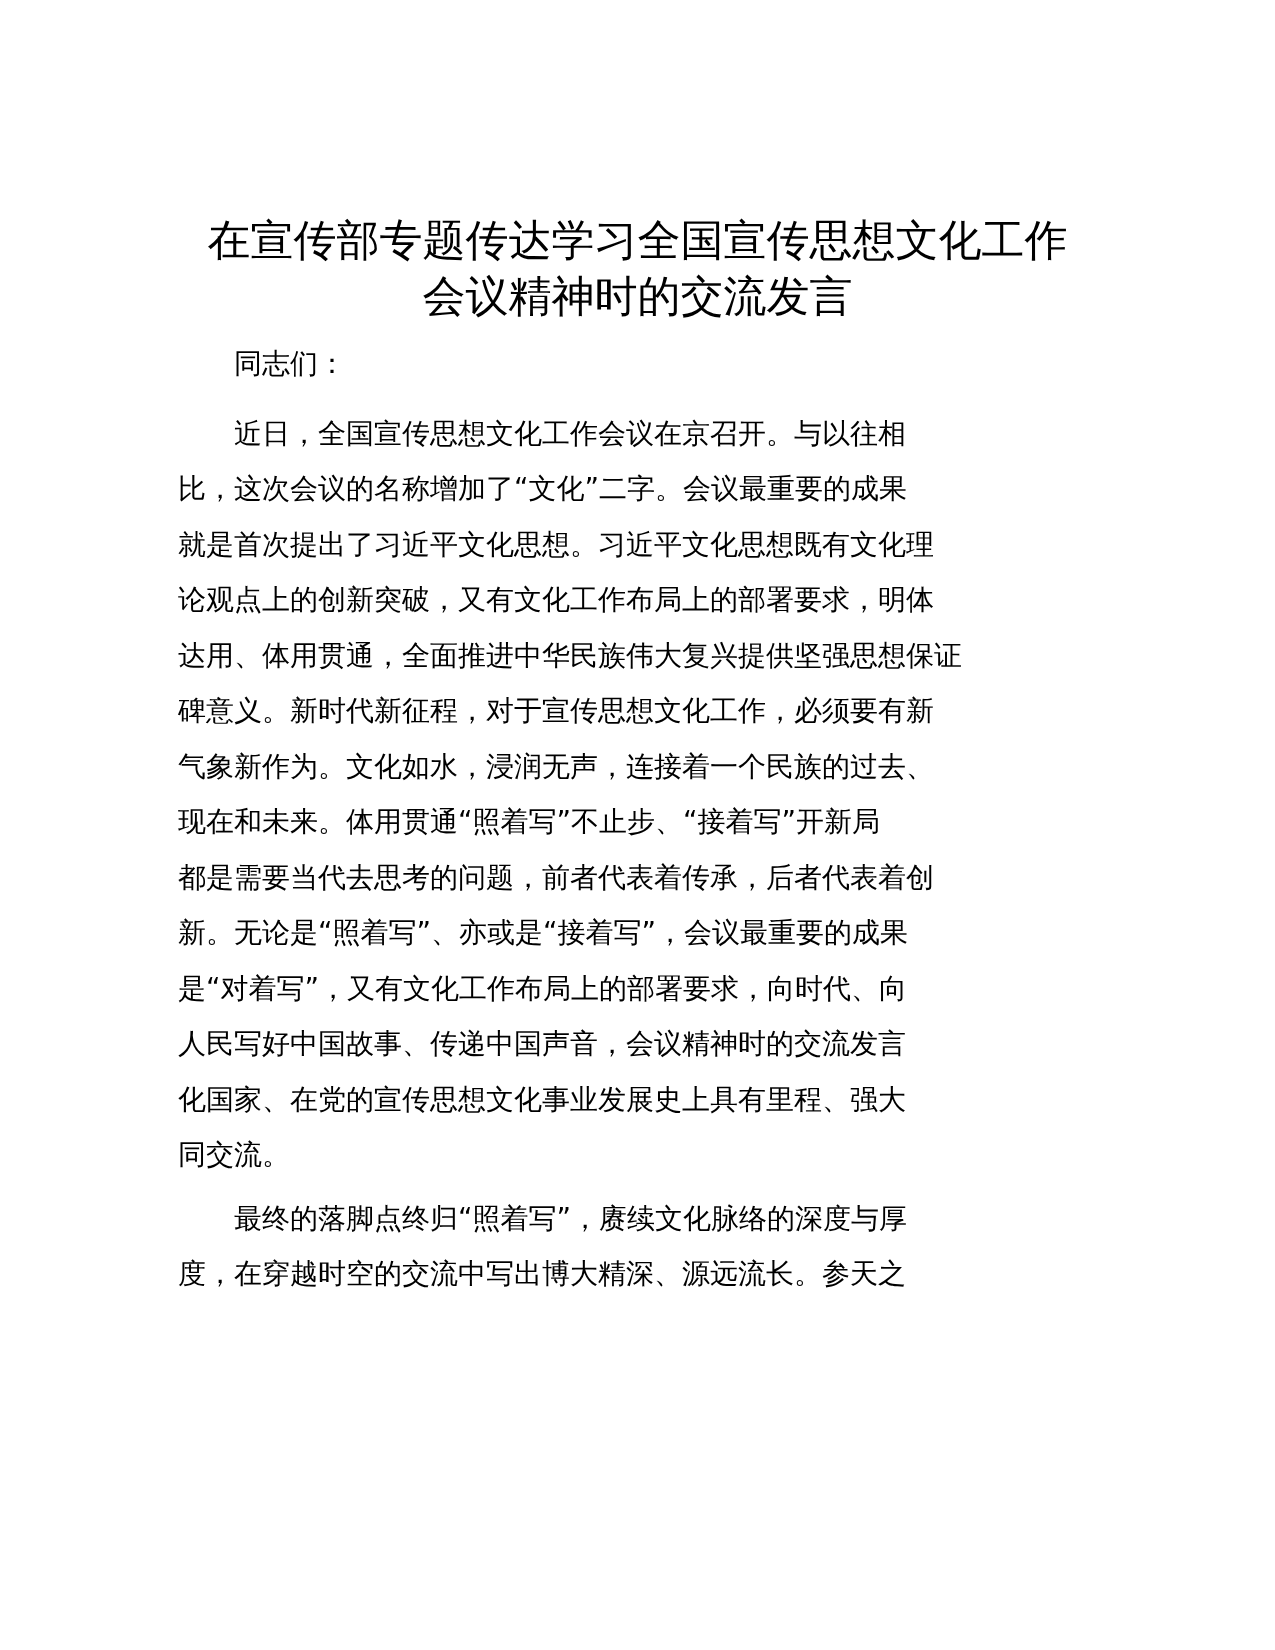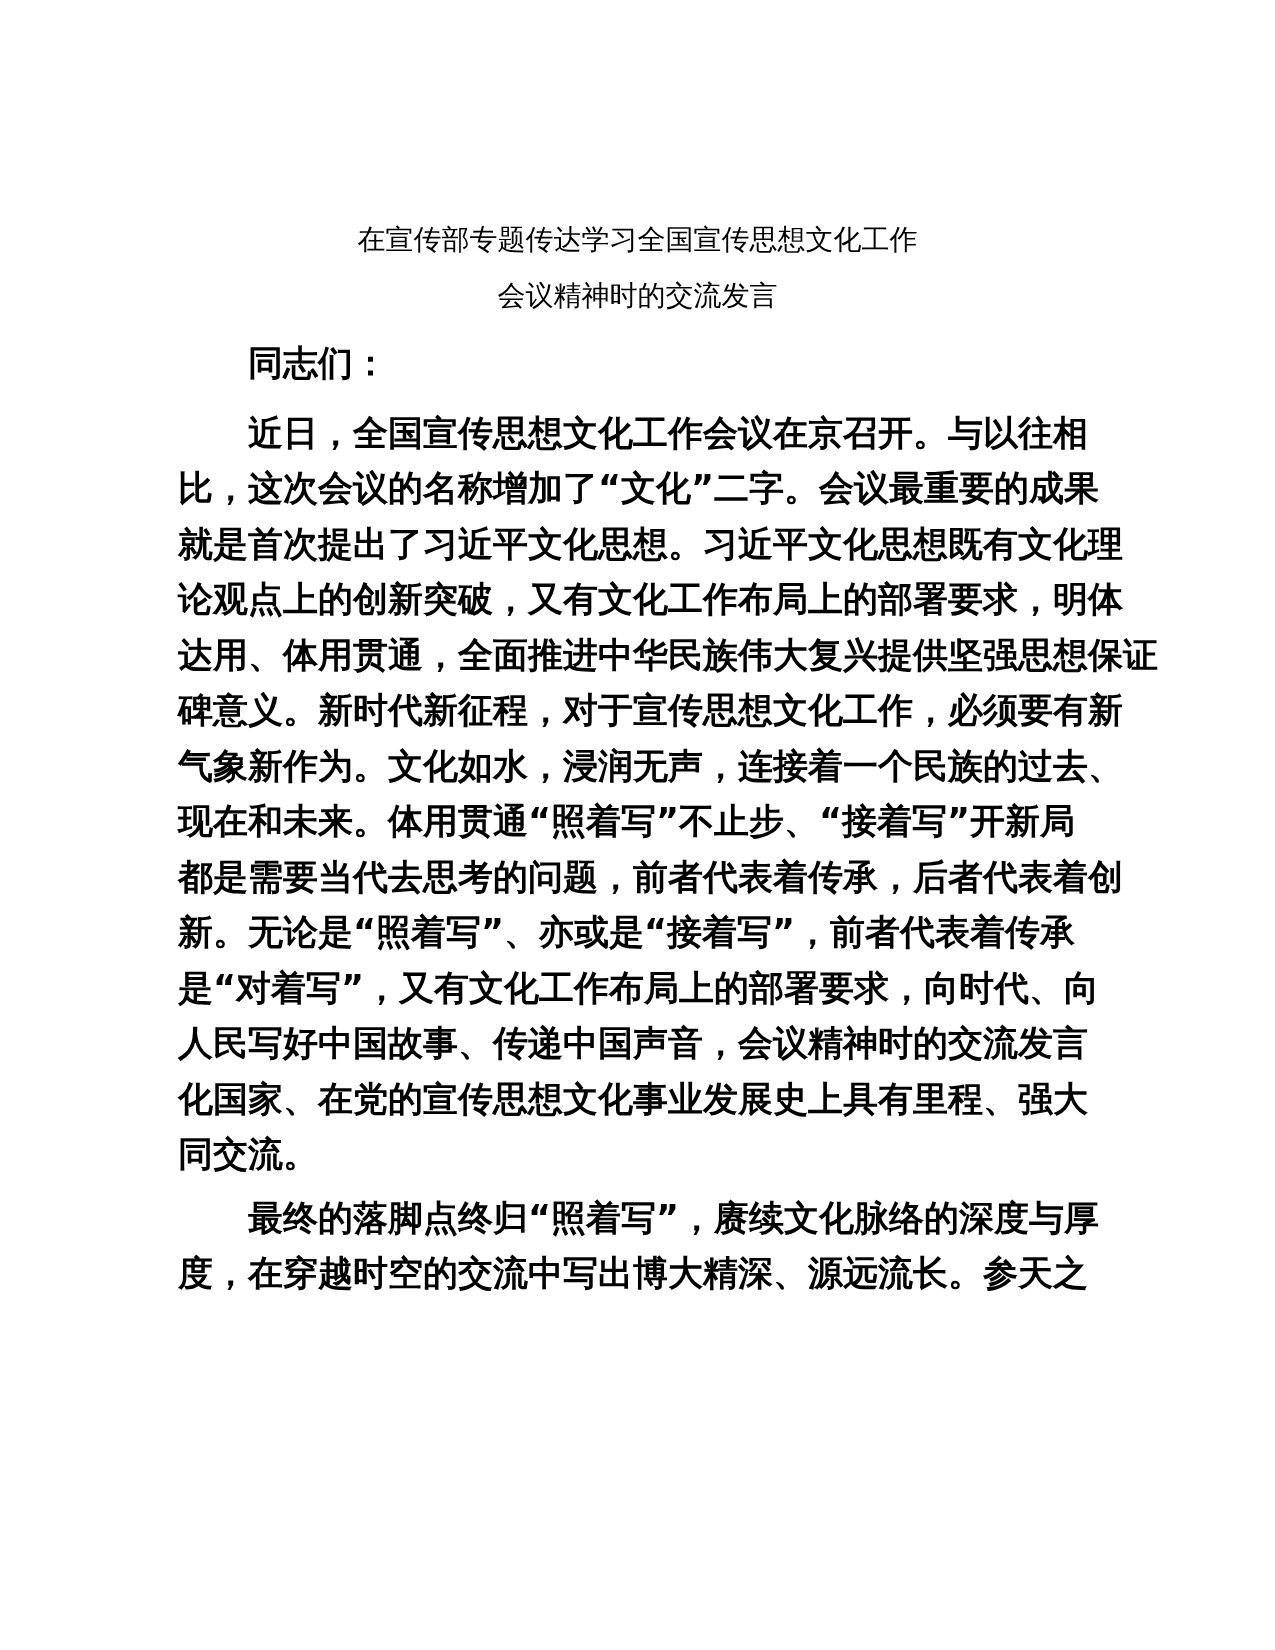--- a/index.html
+++ b/index.html
@@ -22,35 +22,34 @@
       width: 1275px;
       height: 1650px;
       background: #ffffff;
     }
     .title {
       position: absolute;
       left: 150px;
       width: 975px;
       top: 212px;
       text-align: center;
-      font-size: 28px;
+      font-size: 43px;
       line-height: 56px;
       letter-spacing: 0px;
       font-weight: normal;
       margin: 0;
     }
     .body-text {
       position: absolute;
       left: 178px;
       width: 860px;
       top: 336px;
-      font-size: 35px;
+      font-size: 28px;
       line-height: 55.5px;
       text-align: justify;
-      font-weight: bold;
     }
     .para {
       margin: 0;
       text-indent: 2em;
     }
     .para.salutation {
       margin-bottom: 14px;
     }
     .para.gap {
       margin-top: 8px;
@@ -77,21 +76,21 @@
     <p class="para">
       <span class="line" style="text-indent:0">近日，全国宣传思想文化工作会议在京召开。与以往相</span>
       <span class="line">比，这次会议的名称增加了“文化”二字。会议最重要的成果</span>
       <span class="line">就是首次提出了习近平文化思想。习近平文化思想既有文化理</span>
       <span class="line">论观点上的创新突破，又有文化工作布局上的部署要求，明体</span>
       <span class="line">达用、体用贯通，全面推进中华民族伟大复兴提供坚强思想保证</span>
       <span class="line">碑意义。新时代新征程，对于宣传思想文化工作，必须要有新</span>
       <span class="line">气象新作为。文化如水，浸润无声，连接着一个民族的过去、</span>
       <span class="line">现在和未来。体用贯通“照着写”不止步、“接着写”开新局</span>
       <span class="line">都是需要当代去思考的问题，前者代表着传承，后者代表着创</span>
-      <span class="line">新。无论是“照着写”、亦或是“接着写”，前者代表着传承</span>
+      <span class="line">新。无论是“照着写”、亦或是“接着写”，会议最重要的成果</span>
       <span class="line">是“对着写”，又有文化工作布局上的部署要求，向时代、向</span>
       <span class="line">人民写好中国故事、传递中国声音，会议精神时的交流发言</span>
       <span class="line">化国家、在党的宣传思想文化事业发展史上具有里程、强大</span>
       <span class="line">同交流。</span>
     </p>
 
     <p class="para gap">
       <span class="line">最终的落脚点终归“照着写”，赓续文化脉络的深度与厚</span>
       <span class="line">度，在穿越时空的交流中写出博大精深、源远流长。参天之</span>
     </p>

